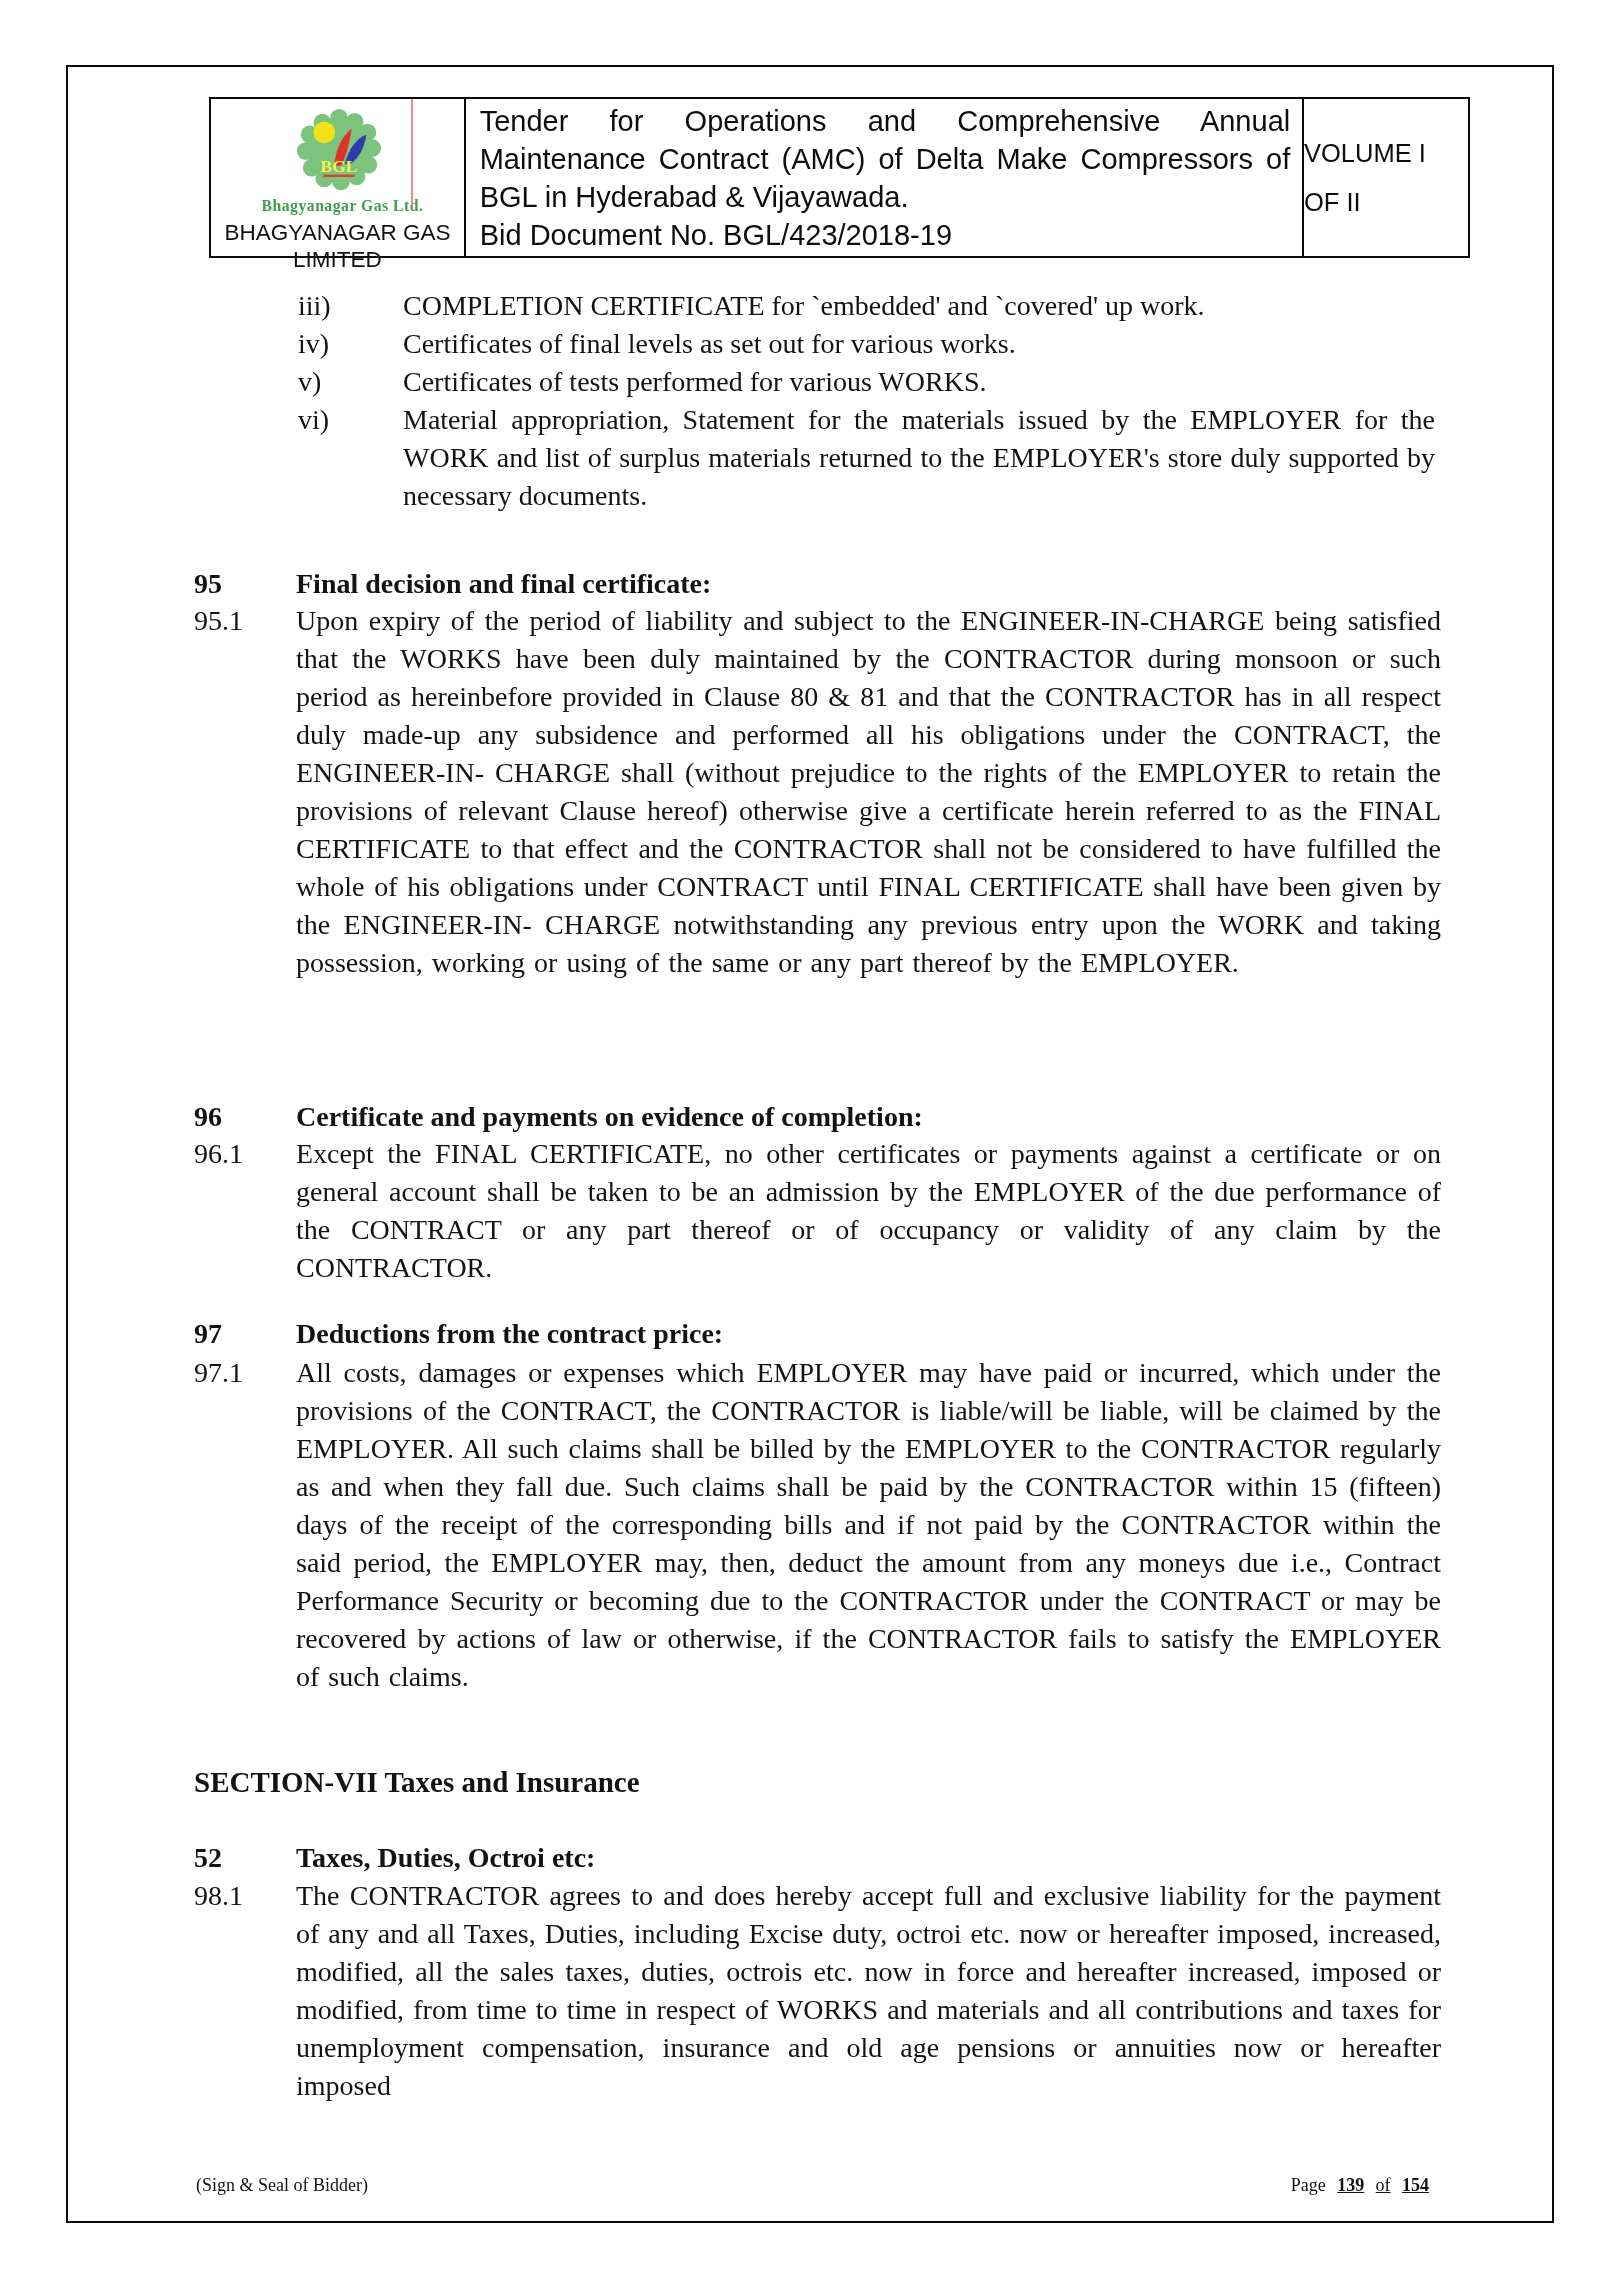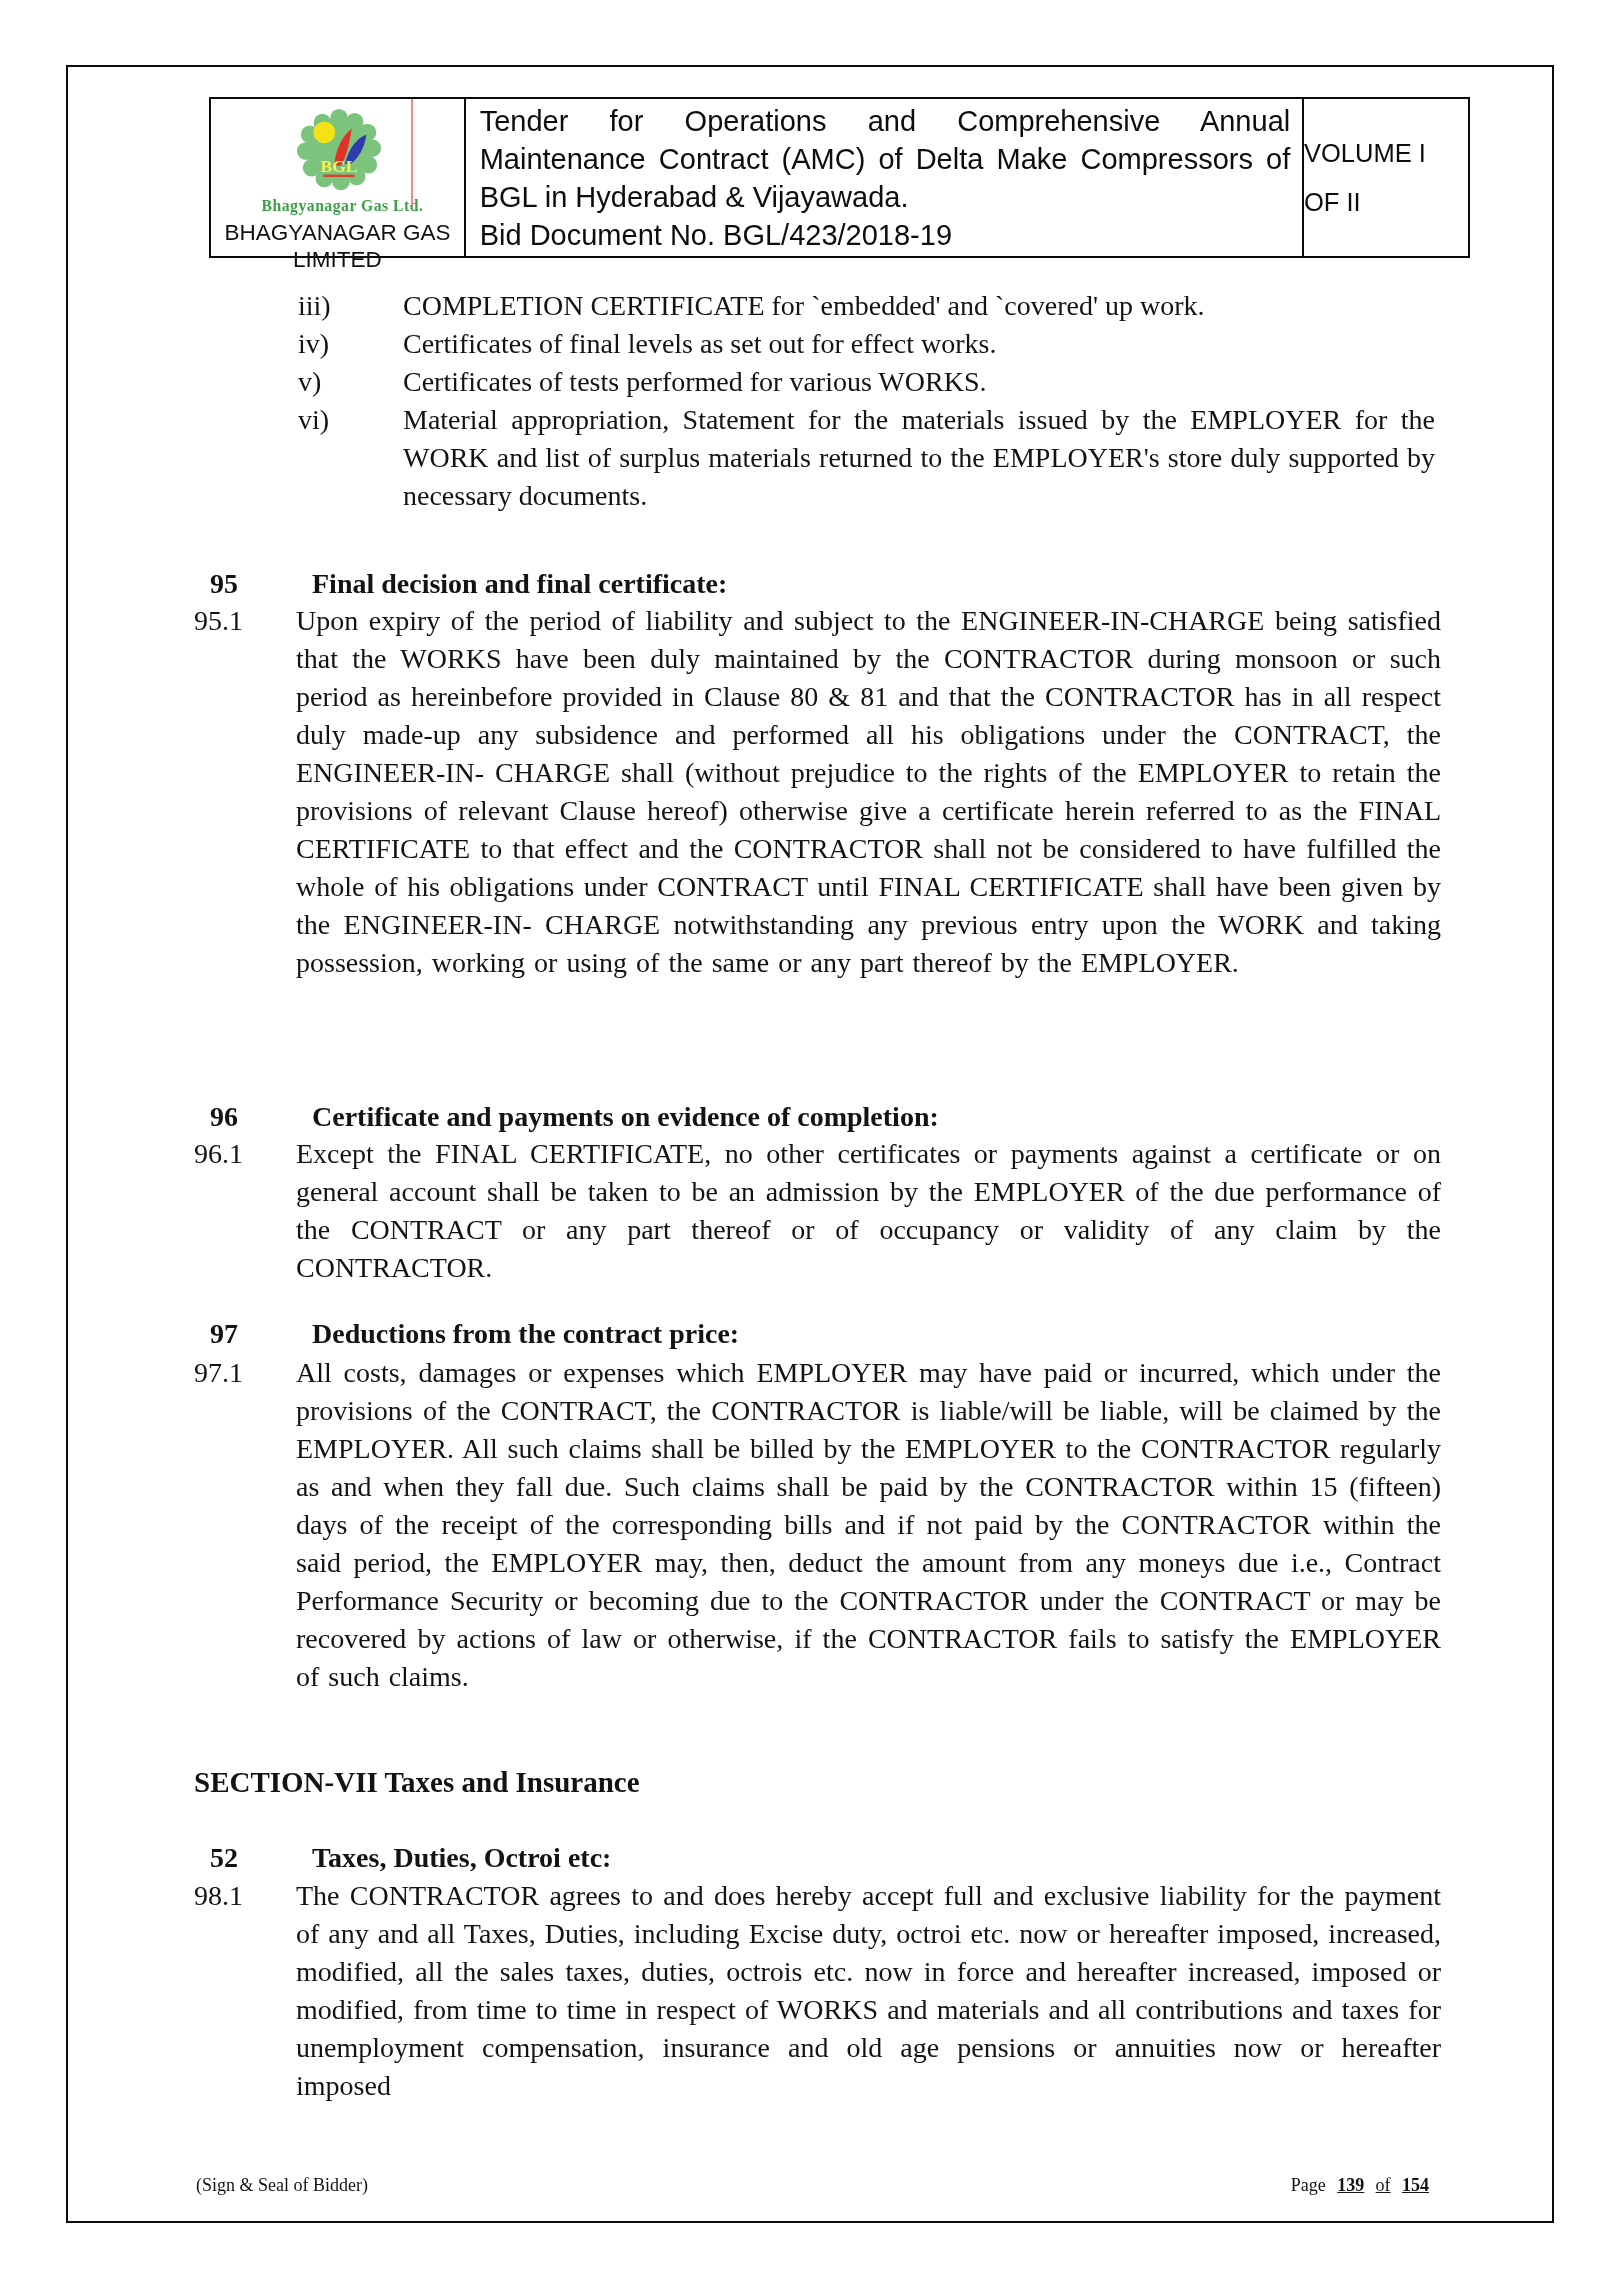--- a/index.html
+++ b/index.html
@@ -52,21 +52,21 @@
     position:absolute; left:298px; top:287px; width:1137px;
     font-size:28px; line-height:38px;
   }
   .roman-item { display:flex; }
   .roman-marker { width:105px; flex:0 0 105px; }
   .roman-text  { flex:1; text-align:justify; }
   .sec-head {
     position:absolute; left:194px; width:1247px;
     font-weight:bold; font-size:28px; line-height:37px;
   }
-  .sec-head .sec-num { display:inline-block; width:102px;margin-left:16px; }
+  .sec-head .sec-num { display:inline-block; width:102px; }
   .clause {
     position:absolute; left:194px; width:1247px; display:flex;
     font-size:28px; line-height:38px;
   }
   .clause-num { width:102px; flex:0 0 102px; }
   .clause-text { flex:1; text-align:justify; word-spacing:2px; }
   .divider-head {
     position:absolute; left:194px; width:1247px;
     font-weight:bold; font-size:29px; line-height:37px;
   }
@@ -128,21 +128,21 @@
     </div>
   </div>
 
   <div class="roman-list">
     <div class="roman-item">
       <div class="roman-marker">iii)</div>
       <div class="roman-text">COMPLETION CERTIFICATE for `embedded' and `covered' up work.</div>
     </div>
     <div class="roman-item">
       <div class="roman-marker">iv)</div>
-      <div class="roman-text">Certificates of final levels as set out for effect works.</div>
+      <div class="roman-text">Certificates of final levels as set out for various works.</div>
     </div>
     <div class="roman-item">
       <div class="roman-marker">v)</div>
       <div class="roman-text">Certificates of tests performed for various WORKS.</div>
     </div>
     <div class="roman-item">
       <div class="roman-marker">vi)</div>
       <div class="roman-text">Material appropriation, Statement for the materials issued by the EMPLOYER for the WORK and list of surplus materials returned to the EMPLOYER's store duly supported by necessary documents.</div>
     </div>
   </div>

